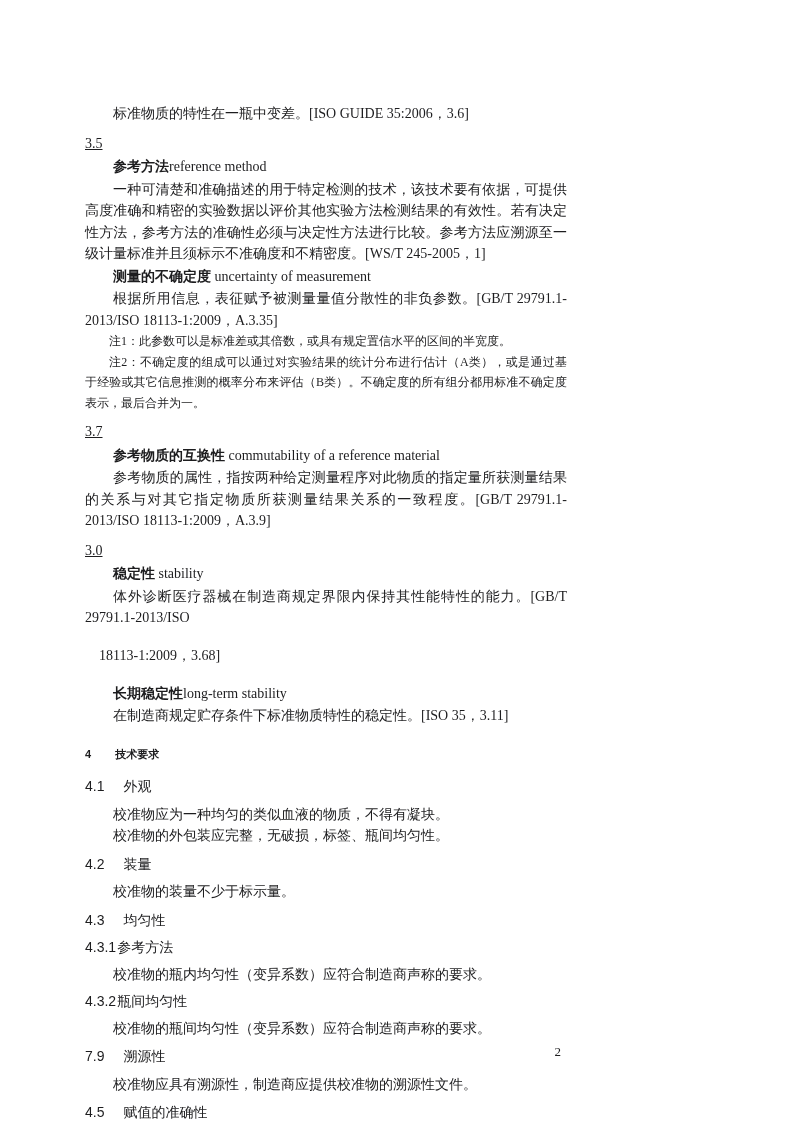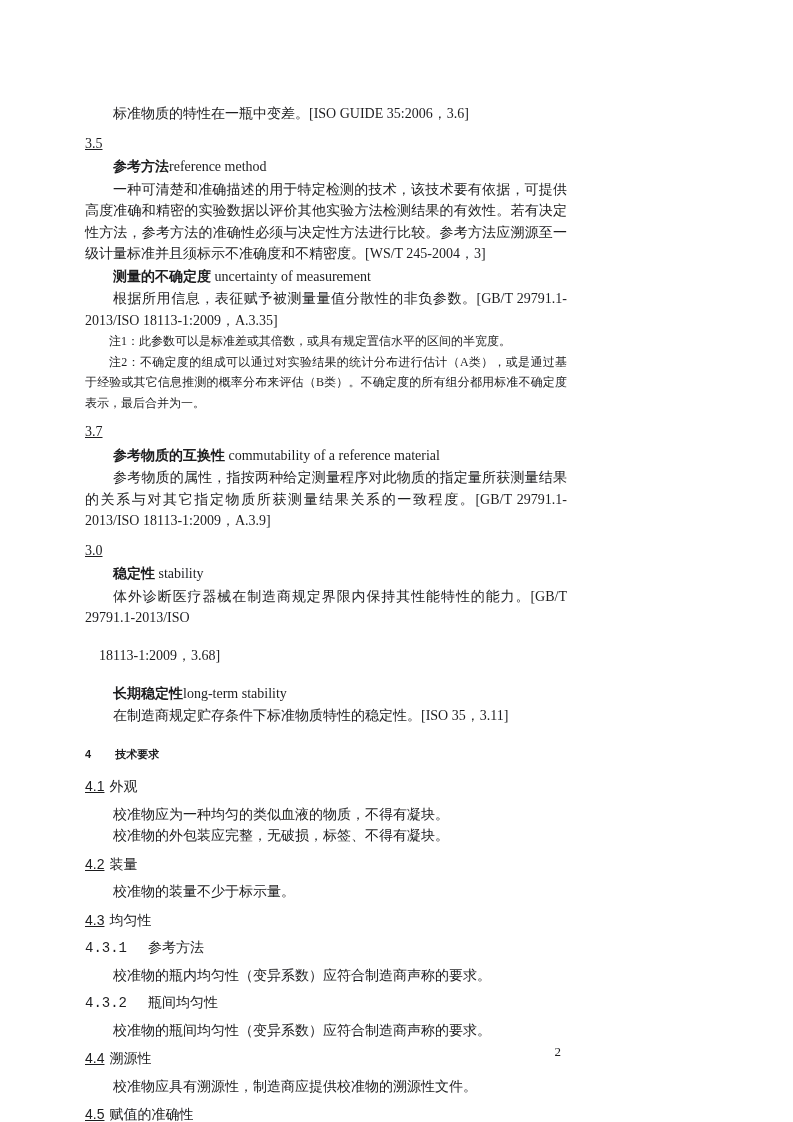--- a/index.html
+++ b/index.html
@@ -65,49 +65,49 @@
     margin: 17px 0 11px 0;
   }
   .clause-h1 .num { margin-right: 24px; }
   .clause-h2 {
     font-family: "Liberation Sans", "DejaVu Sans", sans-serif;
     font-weight: normal;
     font-size: 14px;
     line-height: 21.5px;
     margin: 7px 0 6px 0;
   }
-  .clause-h2 .num { margin-right: 5px; text-decoration: underline; }
+  .clause-h2 .num { margin-right: 19px; }
   .clause-h3 {
     font-family: "Liberation Sans", "DejaVu Sans", sans-serif;
     font-weight: normal;
     font-size: 14px;
     line-height: 21.5px;
     margin: 6px 0 5px 0;
   }
-  .clause-h3 .num { margin-right: 21px; font-family: Liberation Mono, monospace; }
+  .clause-h3 .num { margin-right: 1px; }
   .page-number {
     position: absolute;
     top: 1044px;
     right: 78px;
     font-size: 13px;
     font-family: "Liberation Serif", "DejaVu Serif", serif;
   }
 </style>
 </head>
 <body>
 
 <div class="page">
 
   <p class="para indent">标准物质的特性在一瓶中变差。[ISO GUIDE 35:2006，3.6]</p>
 
   <div class="secnum">3.5</div>
   <div class="term">
     <span class="term-zh">参考方法</span><span class="term-en">reference method</span>
   </div>
-  <p class="para indent">一种可清楚和准确描述的用于特定检测的技术，该技术要有依据，可提供高度准确和精密的实验数据以评价其他实验方法检测结果的有效性。若有决定性方法，参考方法的准确性必须与决定性方法进行比较。参考方法应溯源至一级计量标准并且须标示不准确度和不精密度。[WS/T 245-2004，3]</p>
+  <p class="para indent">一种可清楚和准确描述的用于特定检测的技术，该技术要有依据，可提供高度准确和精密的实验数据以评价其他实验方法检测结果的有效性。若有决定性方法，参考方法的准确性必须与决定性方法进行比较。参考方法应溯源至一级计量标准并且须标示不准确度和不精密度。[WS/T 245-2005，1]</p>
 
   <div class="term">
     <span class="term-zh">测量的不确定度</span><span class="term-en"> uncertainty of measurement</span>
   </div>
   <p class="para indent">根据所用信息，表征赋予被测量量值分散性的非负参数。[GB/T 29791.1-2013/ISO 18113-1:2009，A.3.35]</p>
   <p class="note">注1：此参数可以是标准差或其倍数，或具有规定置信水平的区间的半宽度。</p>
   <p class="note">注2：不确定度的组成可以通过对实验结果的统计分布进行估计（A类），或是通过基于经验或其它信息推测的概率分布来评估（B类）。不确定度的所有组分都用标准不确定度表示，最后合并为一。</p>
 
   <div class="secnum">3.7</div>
   <div class="term">
@@ -128,21 +128,21 @@
   <p class="para indent">在制造商规定贮存条件下标准物质特性的稳定性。[ISO 35，3.11]</p>
 
   <div class="clause-h1">
     <span class="num">4</span><span>技术要求</span>
   </div>
 
   <div class="clause-h2">
     <span class="num">4.1</span><span>外观</span>
   </div>
   <p class="para indent">校准物应为一种均匀的类似血液的物质，不得有凝块。</p>
-  <p class="para indent">校准物的外包装应完整，无破损，标签、不得有凝块。</p>
+  <p class="para indent">校准物的外包装应完整，无破损，标签、瓶间均匀性。</p>
 
   <div class="clause-h2">
     <span class="num">4.2</span><span>装量</span>
   </div>
   <p class="para indent">校准物的装量不少于标示量。</p>
 
   <div class="clause-h2">
     <span class="num">4.3</span><span>均匀性</span>
   </div>
 
@@ -150,21 +150,21 @@
     <span class="num">4.3.1</span><span>参考方法</span>
   </div>
   <p class="para indent">校准物的瓶内均匀性（变异系数）应符合制造商声称的要求。</p>
 
   <div class="clause-h3">
     <span class="num">4.3.2</span><span>瓶间均匀性</span>
   </div>
   <p class="para indent">校准物的瓶间均匀性（变异系数）应符合制造商声称的要求。</p>
 
   <div class="clause-h2">
-    <span class="num">4.4</span><span>溯源性</span>
+    <span class="num">7.9</span><span>溯源性</span>
   </div>
   <p class="para indent">校准物应具有溯源性，制造商应提供校准物的溯源性文件。</p>
 
   <div class="clause-h2">
     <span class="num">4.5</span><span>赋值的准确性</span>
   </div>
   <p class="para indent">偏倚满足表 1 的要求。</p>
 
   <div class="page-number">2</div>
 

